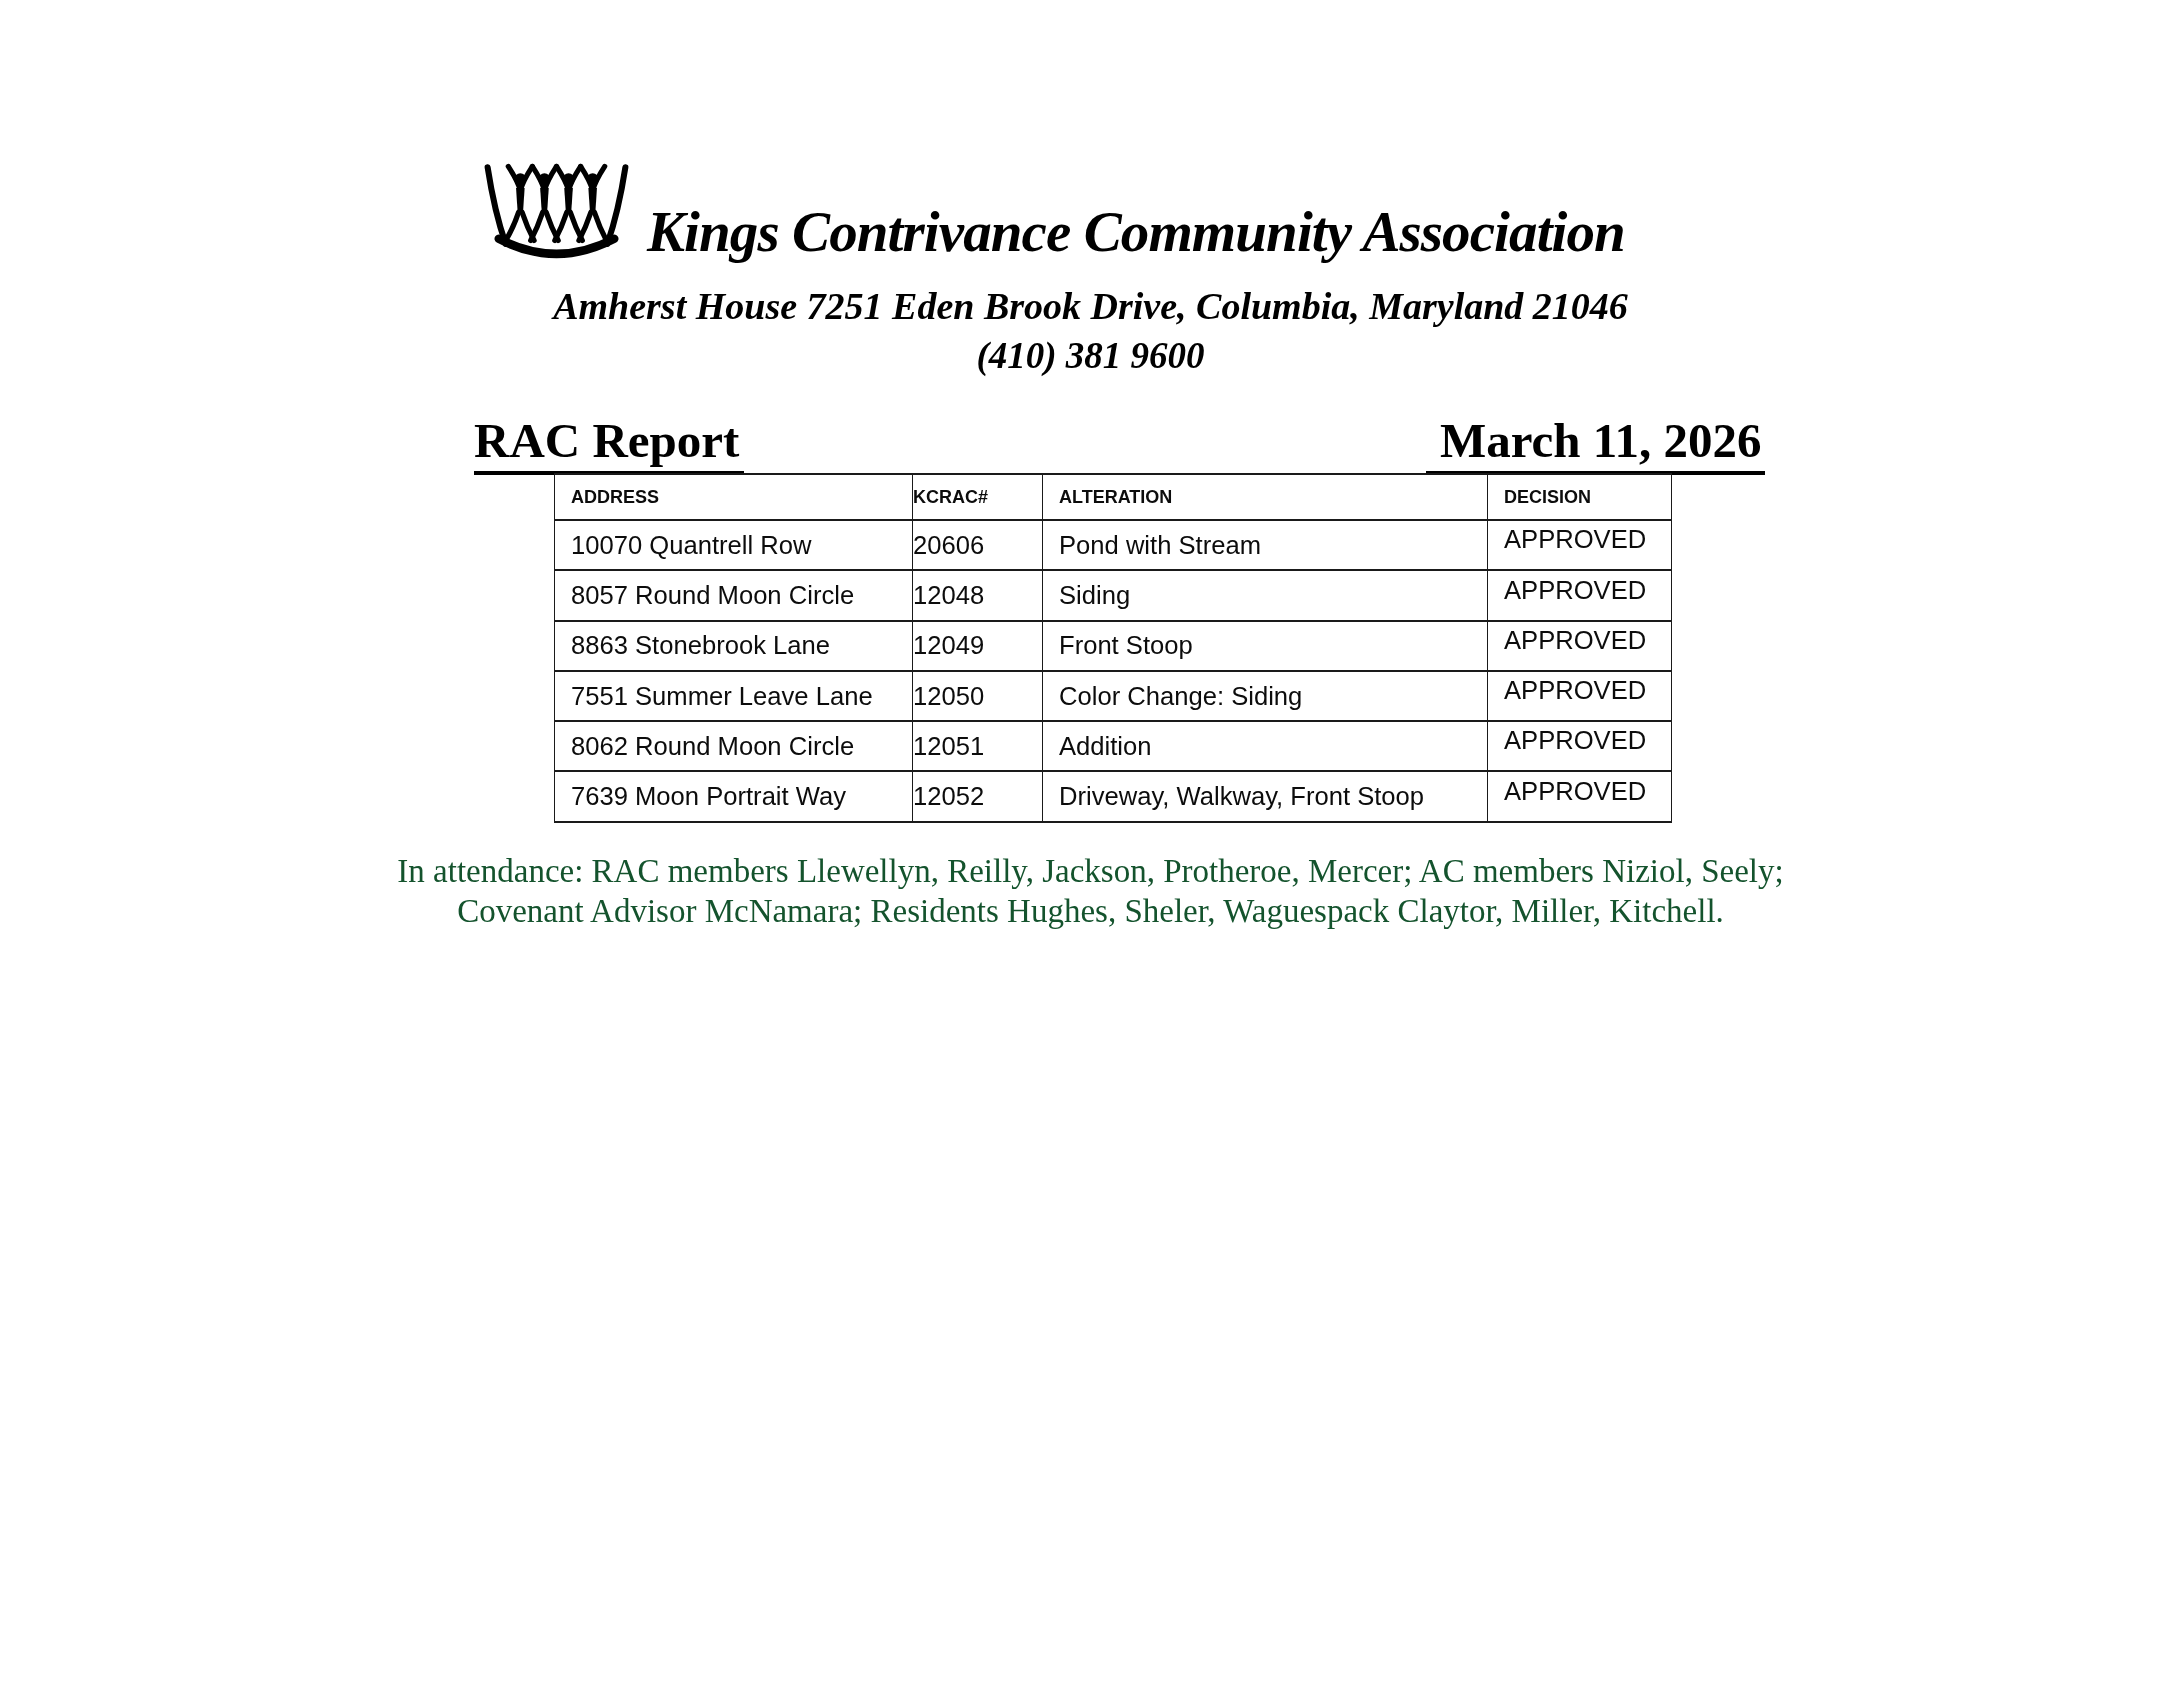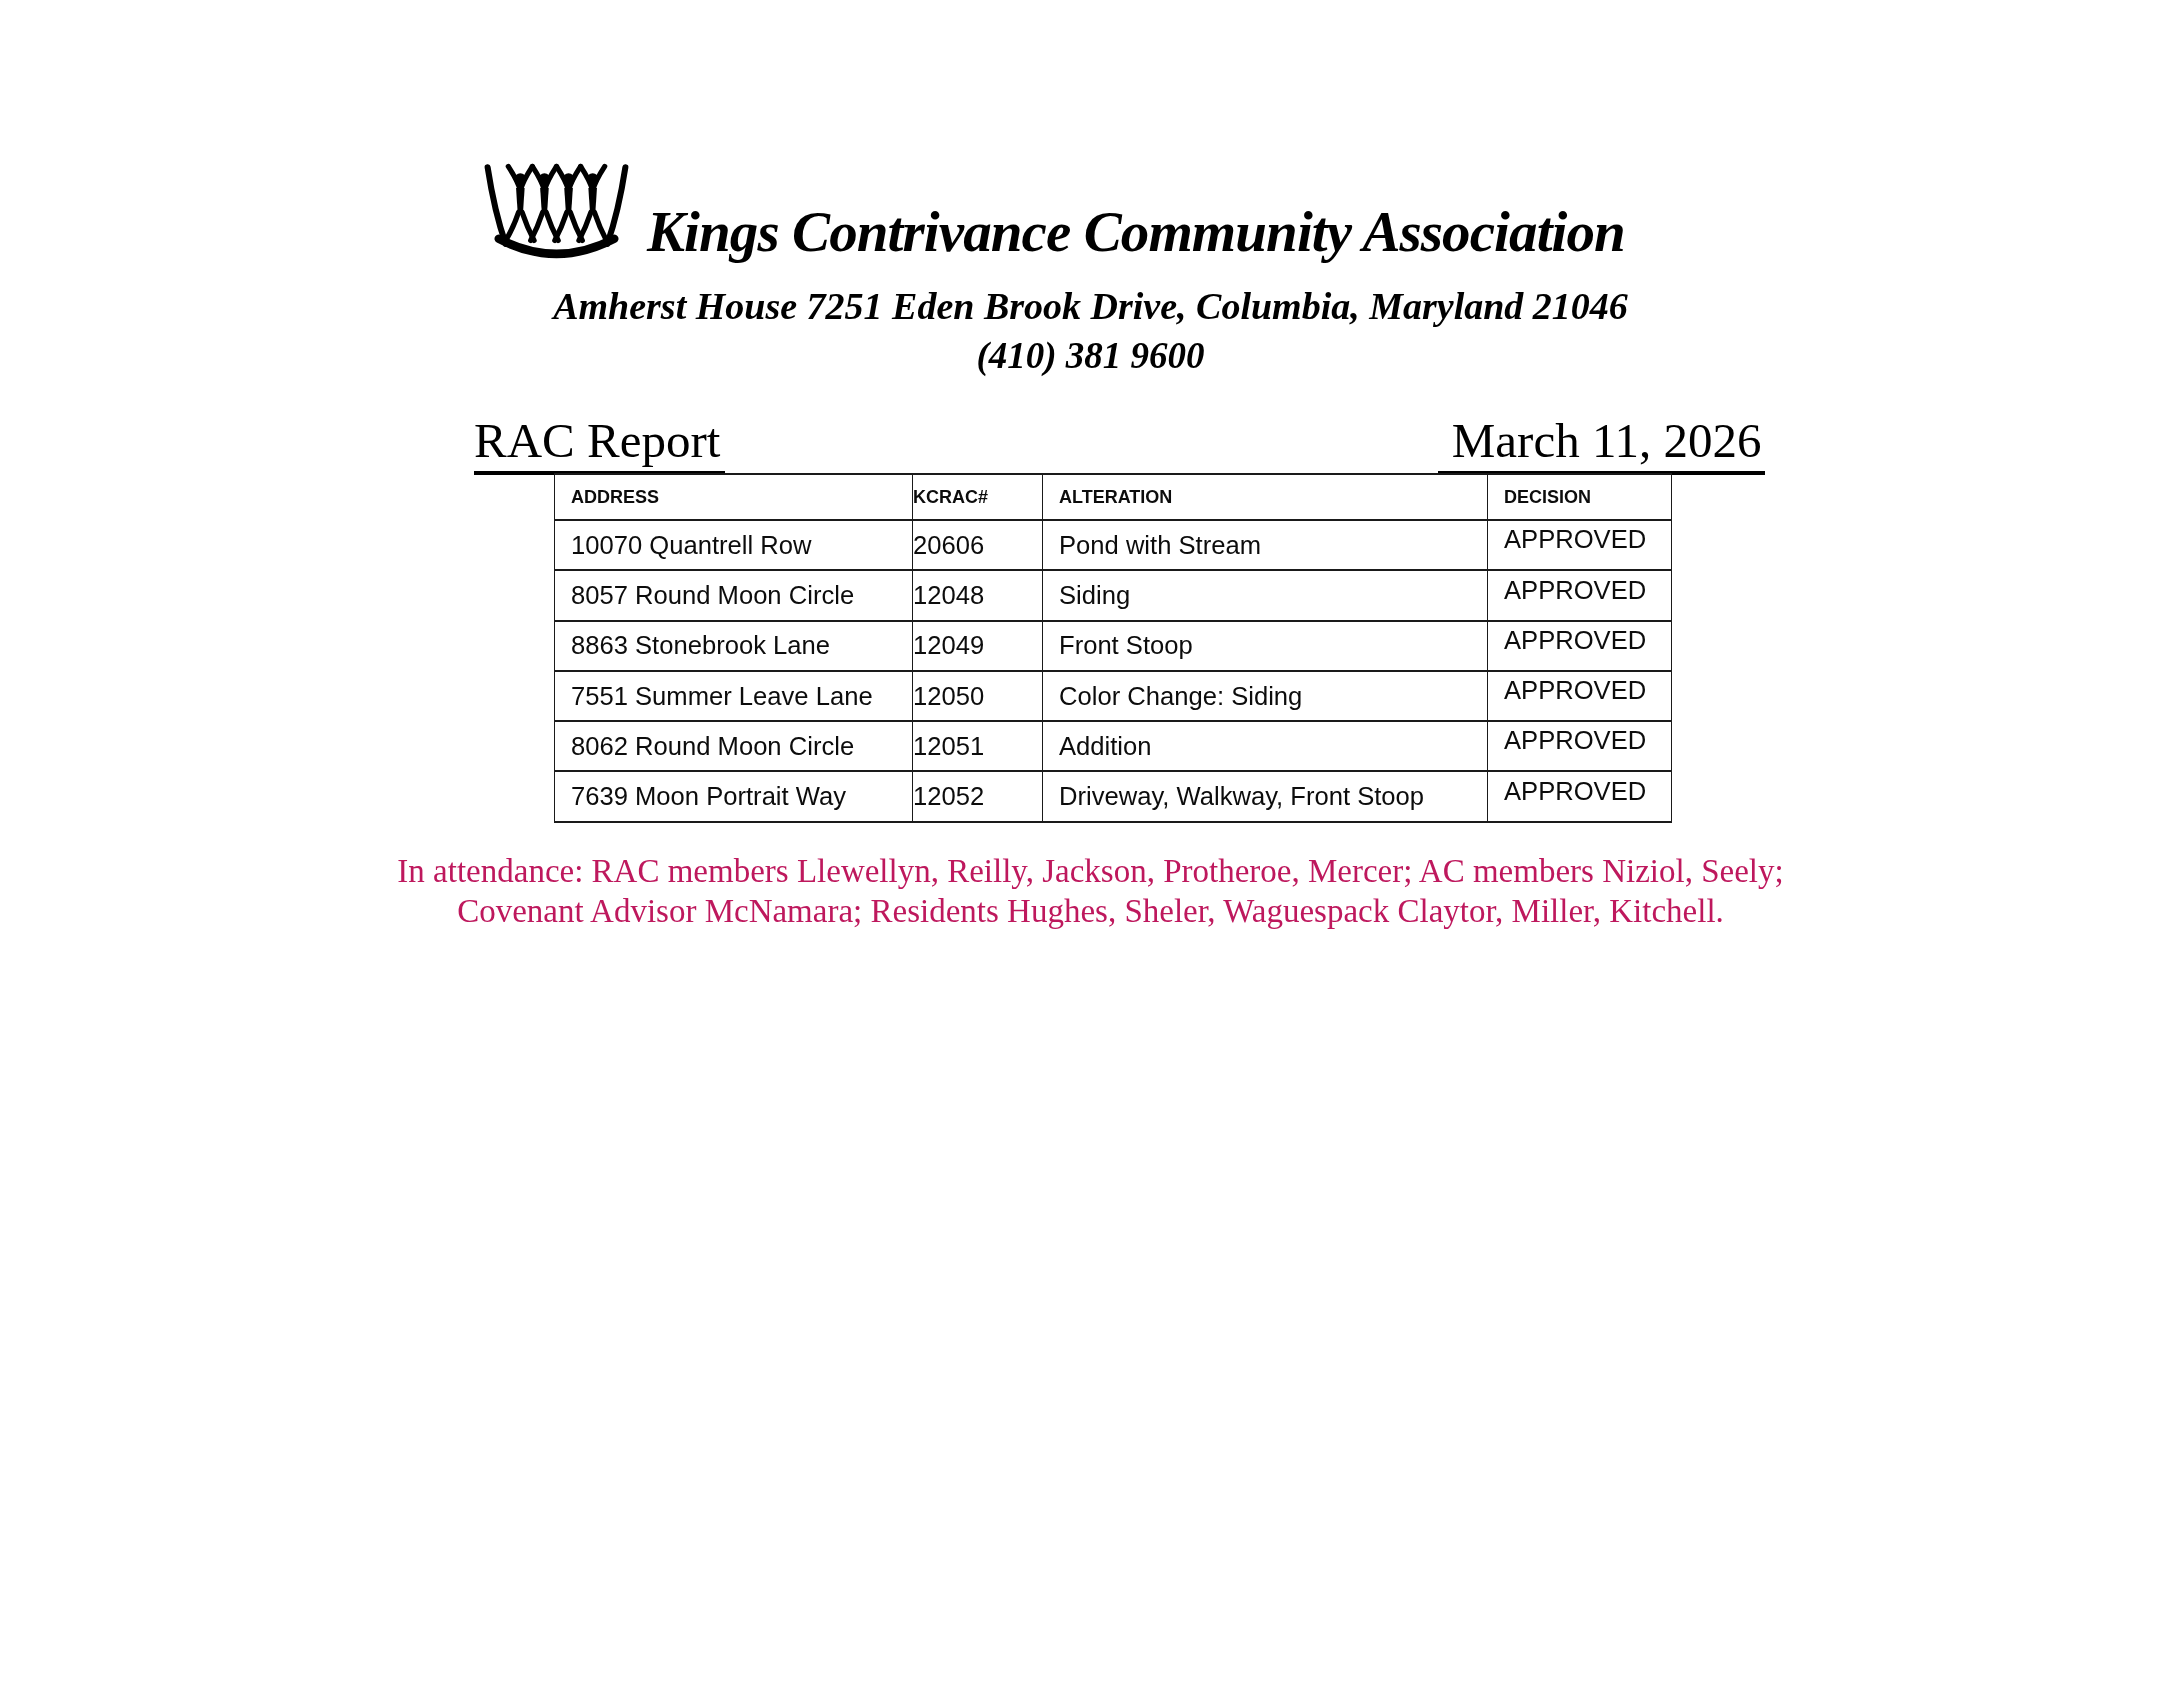--- a/index.html
+++ b/index.html
@@ -53,21 +53,21 @@
   
   .report-row {
     position: absolute;
     left: 474px;
     right: 416px;
     top: 412px;
     display: flex;
     justify-content: space-between;
     align-items: flex-start;
     font-size: 49px;
-    font-weight: normal;
+    font-weight: bold;
     white-space: nowrap;
   }
   .underlined {
     border-bottom: 4.3px solid #000000;
     padding-bottom: 1.7px;
   }
   .report-date { padding-left: 13.6px; padding-right: 3.4px; }
   .report-title { padding-right: 5.1px; }
 
   
@@ -114,21 +114,21 @@
   
   .attendance {
     position: absolute;
     top: 851px;
     left: 50%;
     transform: translateX(-50%);
     width: 1431px;
     text-align: center;
     font-size: 33px;
     line-height: 1.22;
-    color: #be185d;
+    color: #14532d;
   }
 </style>
 </head>
 <body>
 
 <div class="page">
 
   <div class="logo">
     <svg viewBox="0 0 180 125" width="155" height="109" aria-hidden="true">
       <g stroke="#000000" fill="none" stroke-linecap="round">

